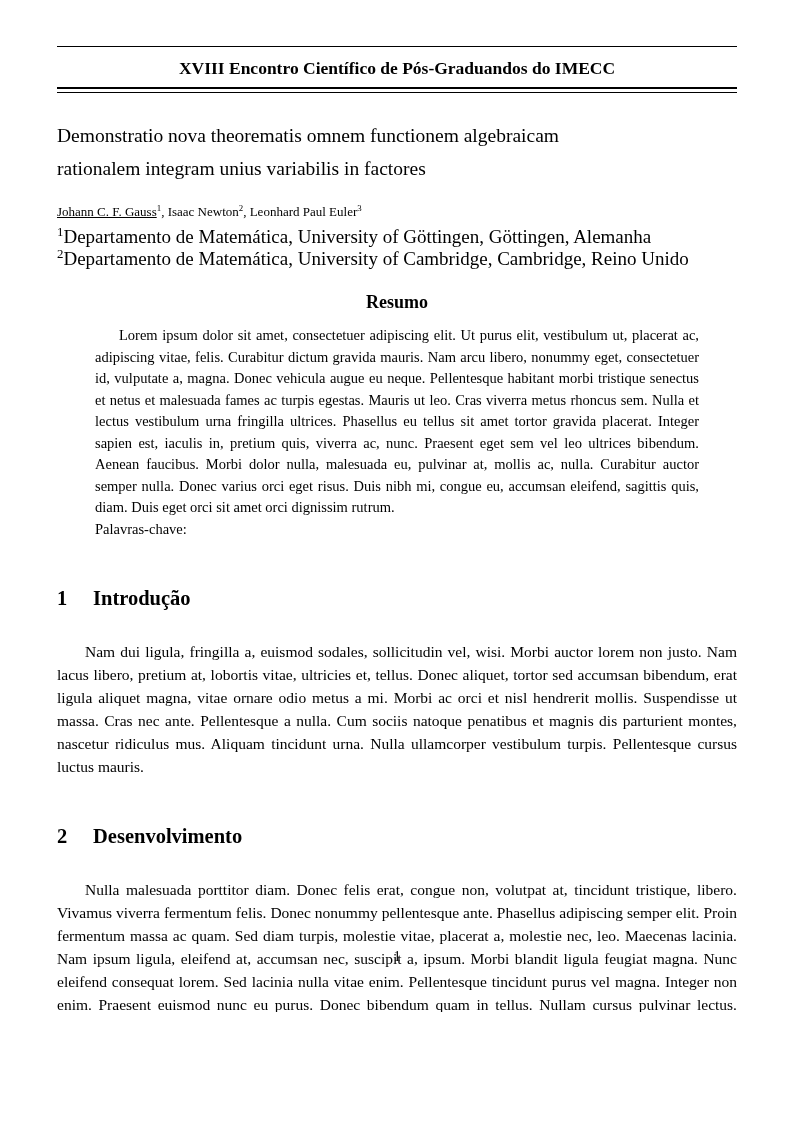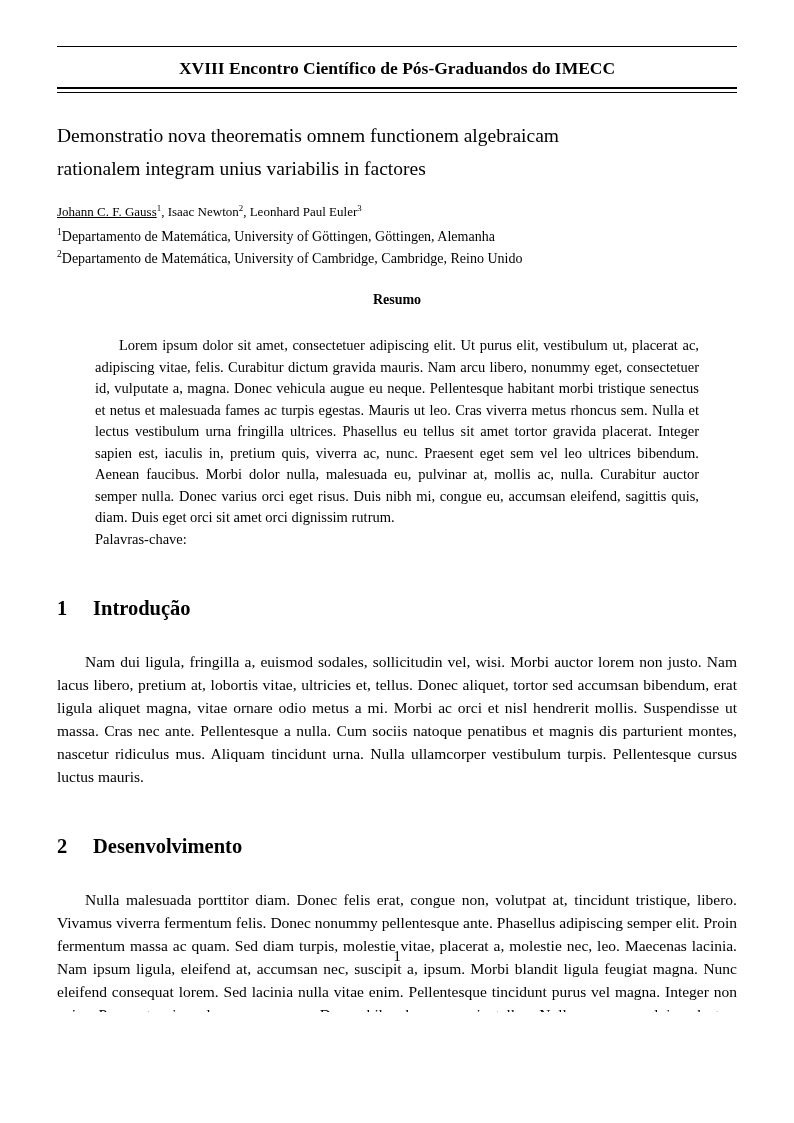--- a/index.html
+++ b/index.html
@@ -54,33 +54,33 @@
     line-height: 21px;
   }
   .underline { text-decoration: underline; }
   sup {
     font-size: 0.68em;
     line-height: 0;
     vertical-align: super;
   }
   .affiliations {
     margin-top: 4px;
-    font-size: 14px;
+    font-size: 19px;
     line-height: 22px;
   }
   .affiliation { display: block; }
   
   .abstract-heading {
     margin-top: 22px;
     text-align: center;
     font-weight: bold;
-    font-size: 14px;
+    font-size: 18px;
   }
   .abstract {
-    margin: 27px 38px 0 38px;
+    margin: 12px 38px 0 38px;
     font-size: 14.5px;
     line-height: 21.5px;
     text-align: justify;
   }
   .abstract .abstract-text {
     display: block;
     text-indent: 24px;
   }
   .keywords {
     font-weight: normal;

